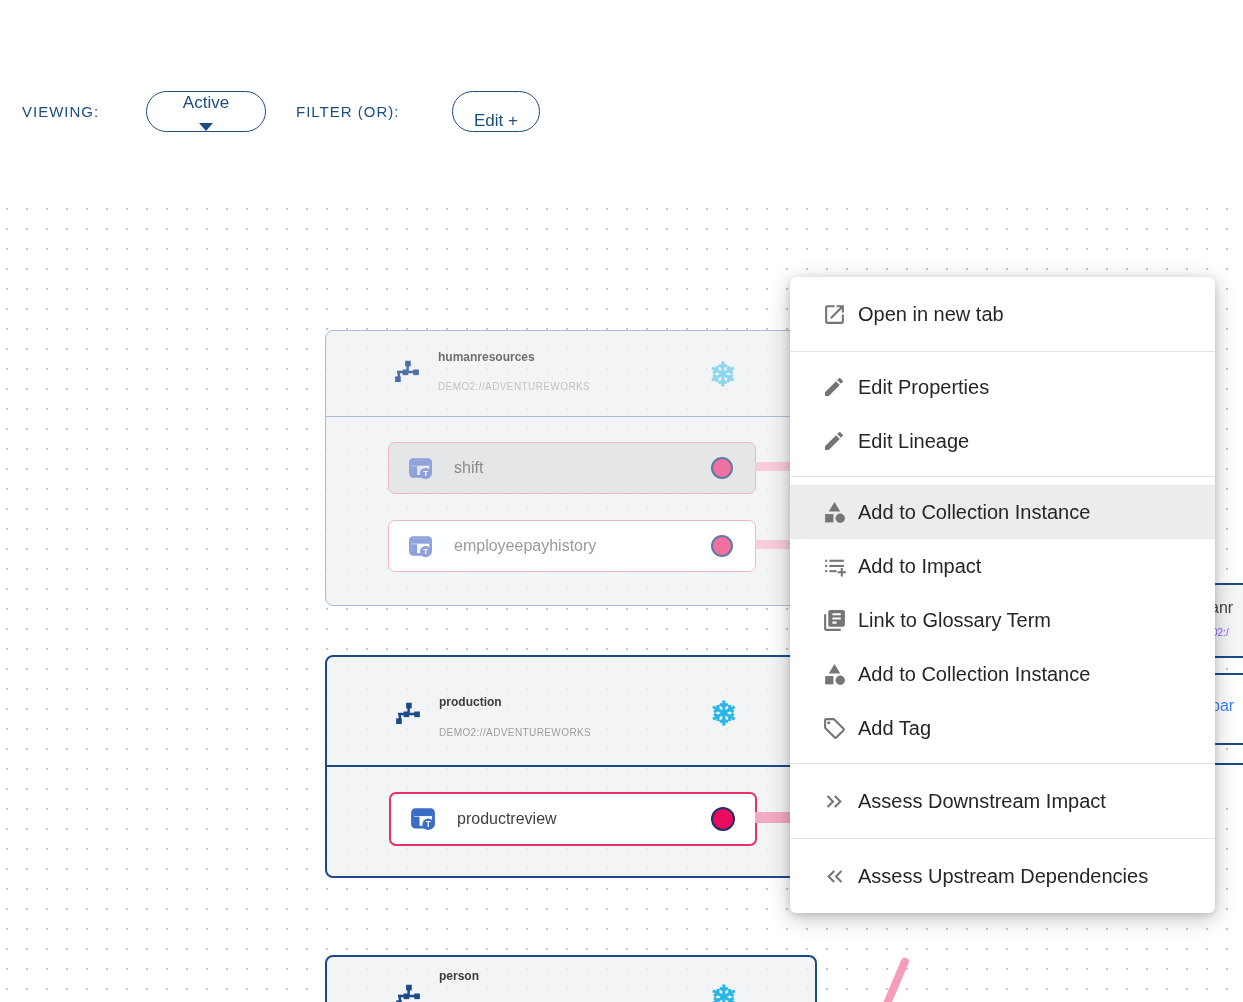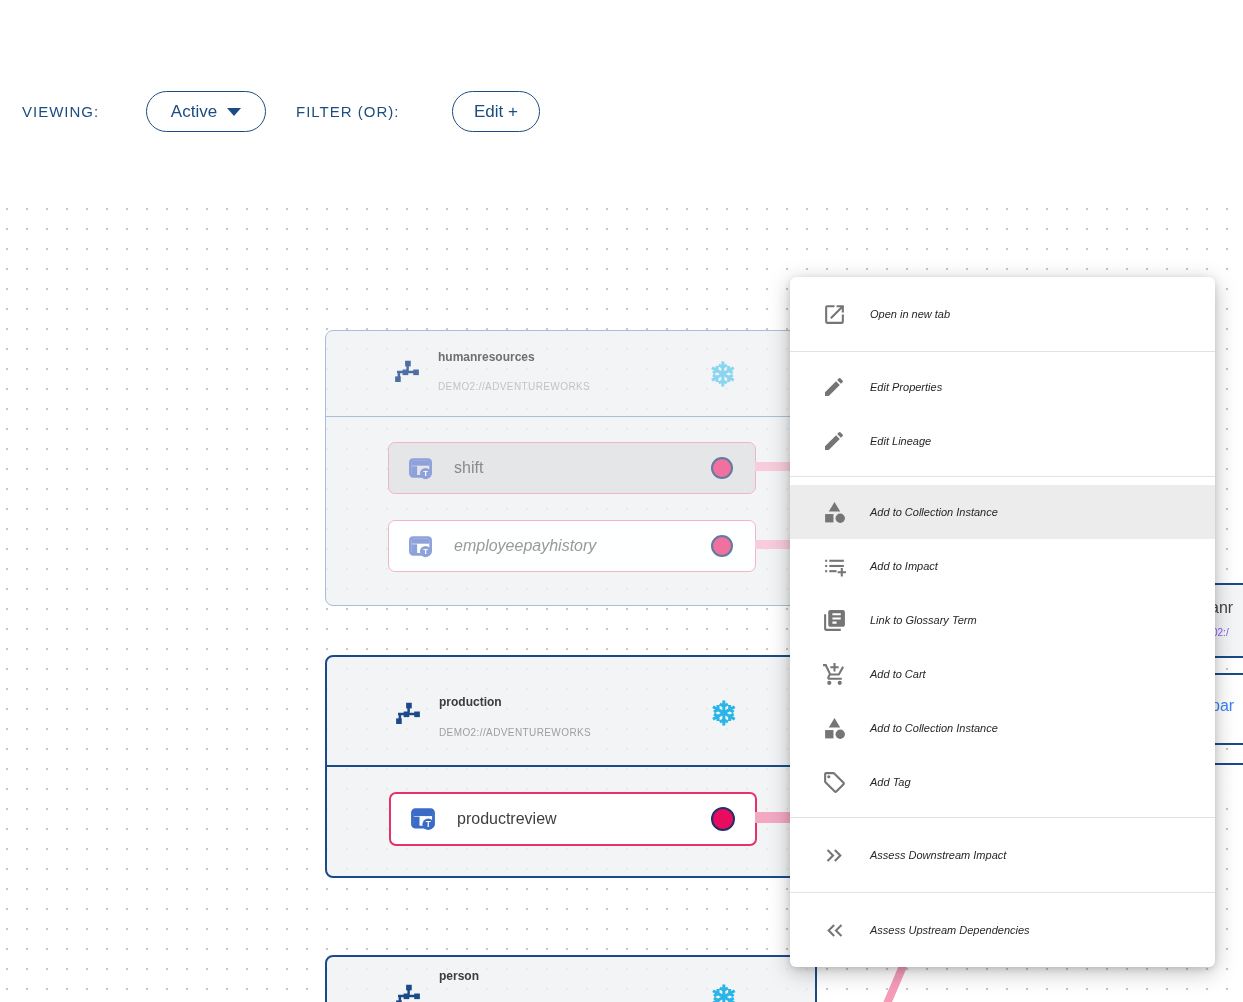--- a/index.html
+++ b/index.html
@@ -19,22 +19,22 @@
   .toolbar { position:absolute; left:0; top:90px; height:44px; width:100%; z-index:5; }
   .tb-label {
     position:absolute; top:13px; font-size:15px; letter-spacing:1px;
     color:#1c4d80; font-weight:400;
   }
   .tb-label.viewing { left:22px; }
   .tb-label.filter  { left:296px; }
   .pill {
     position:absolute; top:1px; height:41px; border:1.5px solid #1c4d80;
     border-radius:21px; background:#fff; color:#1c4d80; font-size:17px;
-    display:flex; align-items:center; justify-content:center; gap:10px;
-    cursor:pointer; padding:0 20px;
+    display:flex; align-items:center; justify-content:flex-end; gap:10px;
+    cursor:pointer; padding:0 20px;flex-direction:column;
   }
   .pill.active-pill { left:146px; width:120px; }
   .pill.edit-pill   { left:452px; width:88px;  }
   .caret-down {
     width:0; height:0; border-left:7px solid transparent;
     border-right:7px solid transparent; border-top:8px solid #1c4d80;
     display:inline-block;
   }
   
   .edge { position:absolute; z-index:3; }
@@ -67,21 +67,21 @@
   .table-row {
     position:absolute; left:62px; width:368px; height:52px;
     border-radius:7px; display:flex; align-items:center; cursor:pointer;
   }
   .table-row.dim-selected { border:1.5px solid #f3b3c8; background:rgba(228,228,230,0.92); }
   .table-row.dim          { border:1.5px solid #f3b3c8; background:rgba(255,255,255,0.92); }
   .table-row.active       { border:2.5px solid #e73169; background:#ffffff; height:54px; }
   .table-row .tbl-icon { margin-left:18px; display:flex; }
   .table-row .row-label { margin-left:20px; font-size:16px; }
   .table-row.dim-selected .row-label { color:#8a8a8a; }
-  .table-row.dim          .row-label { color:#9a9a9a;font-style:italic; }
+  .table-row.dim          .row-label { color:#9a9a9a; }
   .table-row.active       .row-label { color:#3f3f3f; }
   .dot {
     position:absolute; right:22px; width:22px; height:22px; border-radius:50%;
   }
   .dot.pink    { background:#f0709f; border:2px solid #617ba1; }
   .dot.crimson { background:#e90c5e; border:2.5px solid #21306b; right:20px; width:24px; height:24px; }
   
   .partial-node { position:absolute; left:1215px; top:583px; width:28px; height:210px; z-index:2; overflow:hidden; }
   .pn-header {
     position:absolute; left:0; top:0; width:40px; height:75px;
@@ -107,21 +107,21 @@
     box-shadow:0 5px 22px rgba(0,0,0,0.25), 0 2px 6px rgba(0,0,0,0.12);
   }
   .menu-section { padding:8px 0; }
   .menu-section + .menu-section { border-top:1px solid #e2e2e2; }
   .menu-item {
     height:54px; display:flex; align-items:center; cursor:pointer;
   }
   .menu-item.tall { height:58px; }
   .menu-item.highlighted { background:#ececec; }
   .menu-item .mi-icon { margin-left:30px; width:28px; display:flex; justify-content:center; }
-  .menu-item .mi-label { margin-left:22px; font-size:11px; color:#262626;font-style:italic; }
+  .menu-item .mi-label { margin-left:10px; font-size:20px; color:#262626; }
   svg { display:block; }
 </style>
 </head>
 <body>
 
 <div class="canvas-dots"></div>
 
 <div class="toolbar">
   <span class="tb-label viewing">VIEWING:</span>
   <div class="pill active-pill">
@@ -306,28 +306,20 @@
       <span class="mi-icon">
         <svg width="25" height="25" viewBox="0 0 24 24" fill="#757575">
             <path d="M20 2H8c-1.1 0-2 .9-2 2v12c0 1.1.9 2 2 2h12c1.1 0 2-.9 2-2V4c0-1.1-.9-2-2-2zm-2 9H10V9h8v2zm-4 4h-4v-2h4v2zm4-8H10V5h8v2zM4 6H2v14c0 1.1.9 2 2 2h14v-2H4V6z"></path>
           </svg>
       </span>
       <span class="mi-label">Link to Glossary Term</span>
     </div>
     <div class="menu-item">
       <span class="mi-icon">
         <svg width="25" height="25" viewBox="0 0 24 24" fill="#757575">
-            <path d="M11 9h2V6h3V4h-3V1h-2v3H8v2h3v3zm-4 9c-1.1 0-1.99.9-1.99 2S5.9 22 7 22s2-.9 2-2-.9-2-2-2zm10 0c-1.1 0-1.99.9-1.99 2s.89 2 1.99 2 2-.9 2-2-.9-2-2-2zm-9.83-3.25l.03-.12.9-1.63h7.45c.75 0 1.41-.41 1.75-1.03l3.86-7.01L19.42 4h-.01l-1.1 2-2.76 5H8.53l-.13-.27L6.16 6l-.95-2-.94-2H1v2h2l3.6 7.59-1.35 2.45c-.16.28-.25.61-.25.96 0 1.1.9 2 2 2h12v-2H7.42c-.13 0-.25-.11-.25-.25z"></path>
-          </svg>
-      </span>
-      <span class="mi-label">Add to Cart</span>
-    </div>
-    <div class="menu-item">
-      <span class="mi-icon">
-        <svg width="25" height="25" viewBox="0 0 24 24" fill="#757575">
             <path d="M12 2l-5.5 9h11L12 2z"></path>
             <circle cx="17.5" cy="17.5" r="4.5"></circle>
             <path d="M3 21.5h8v-8H3v8z"></path>
           </svg>
       </span>
       <span class="mi-label">Add to Collection Instance</span>
     </div>
     <div class="menu-item">
       <span class="mi-icon">
         <svg width="25" height="25" viewBox="0 0 24 24" fill="#757575">

